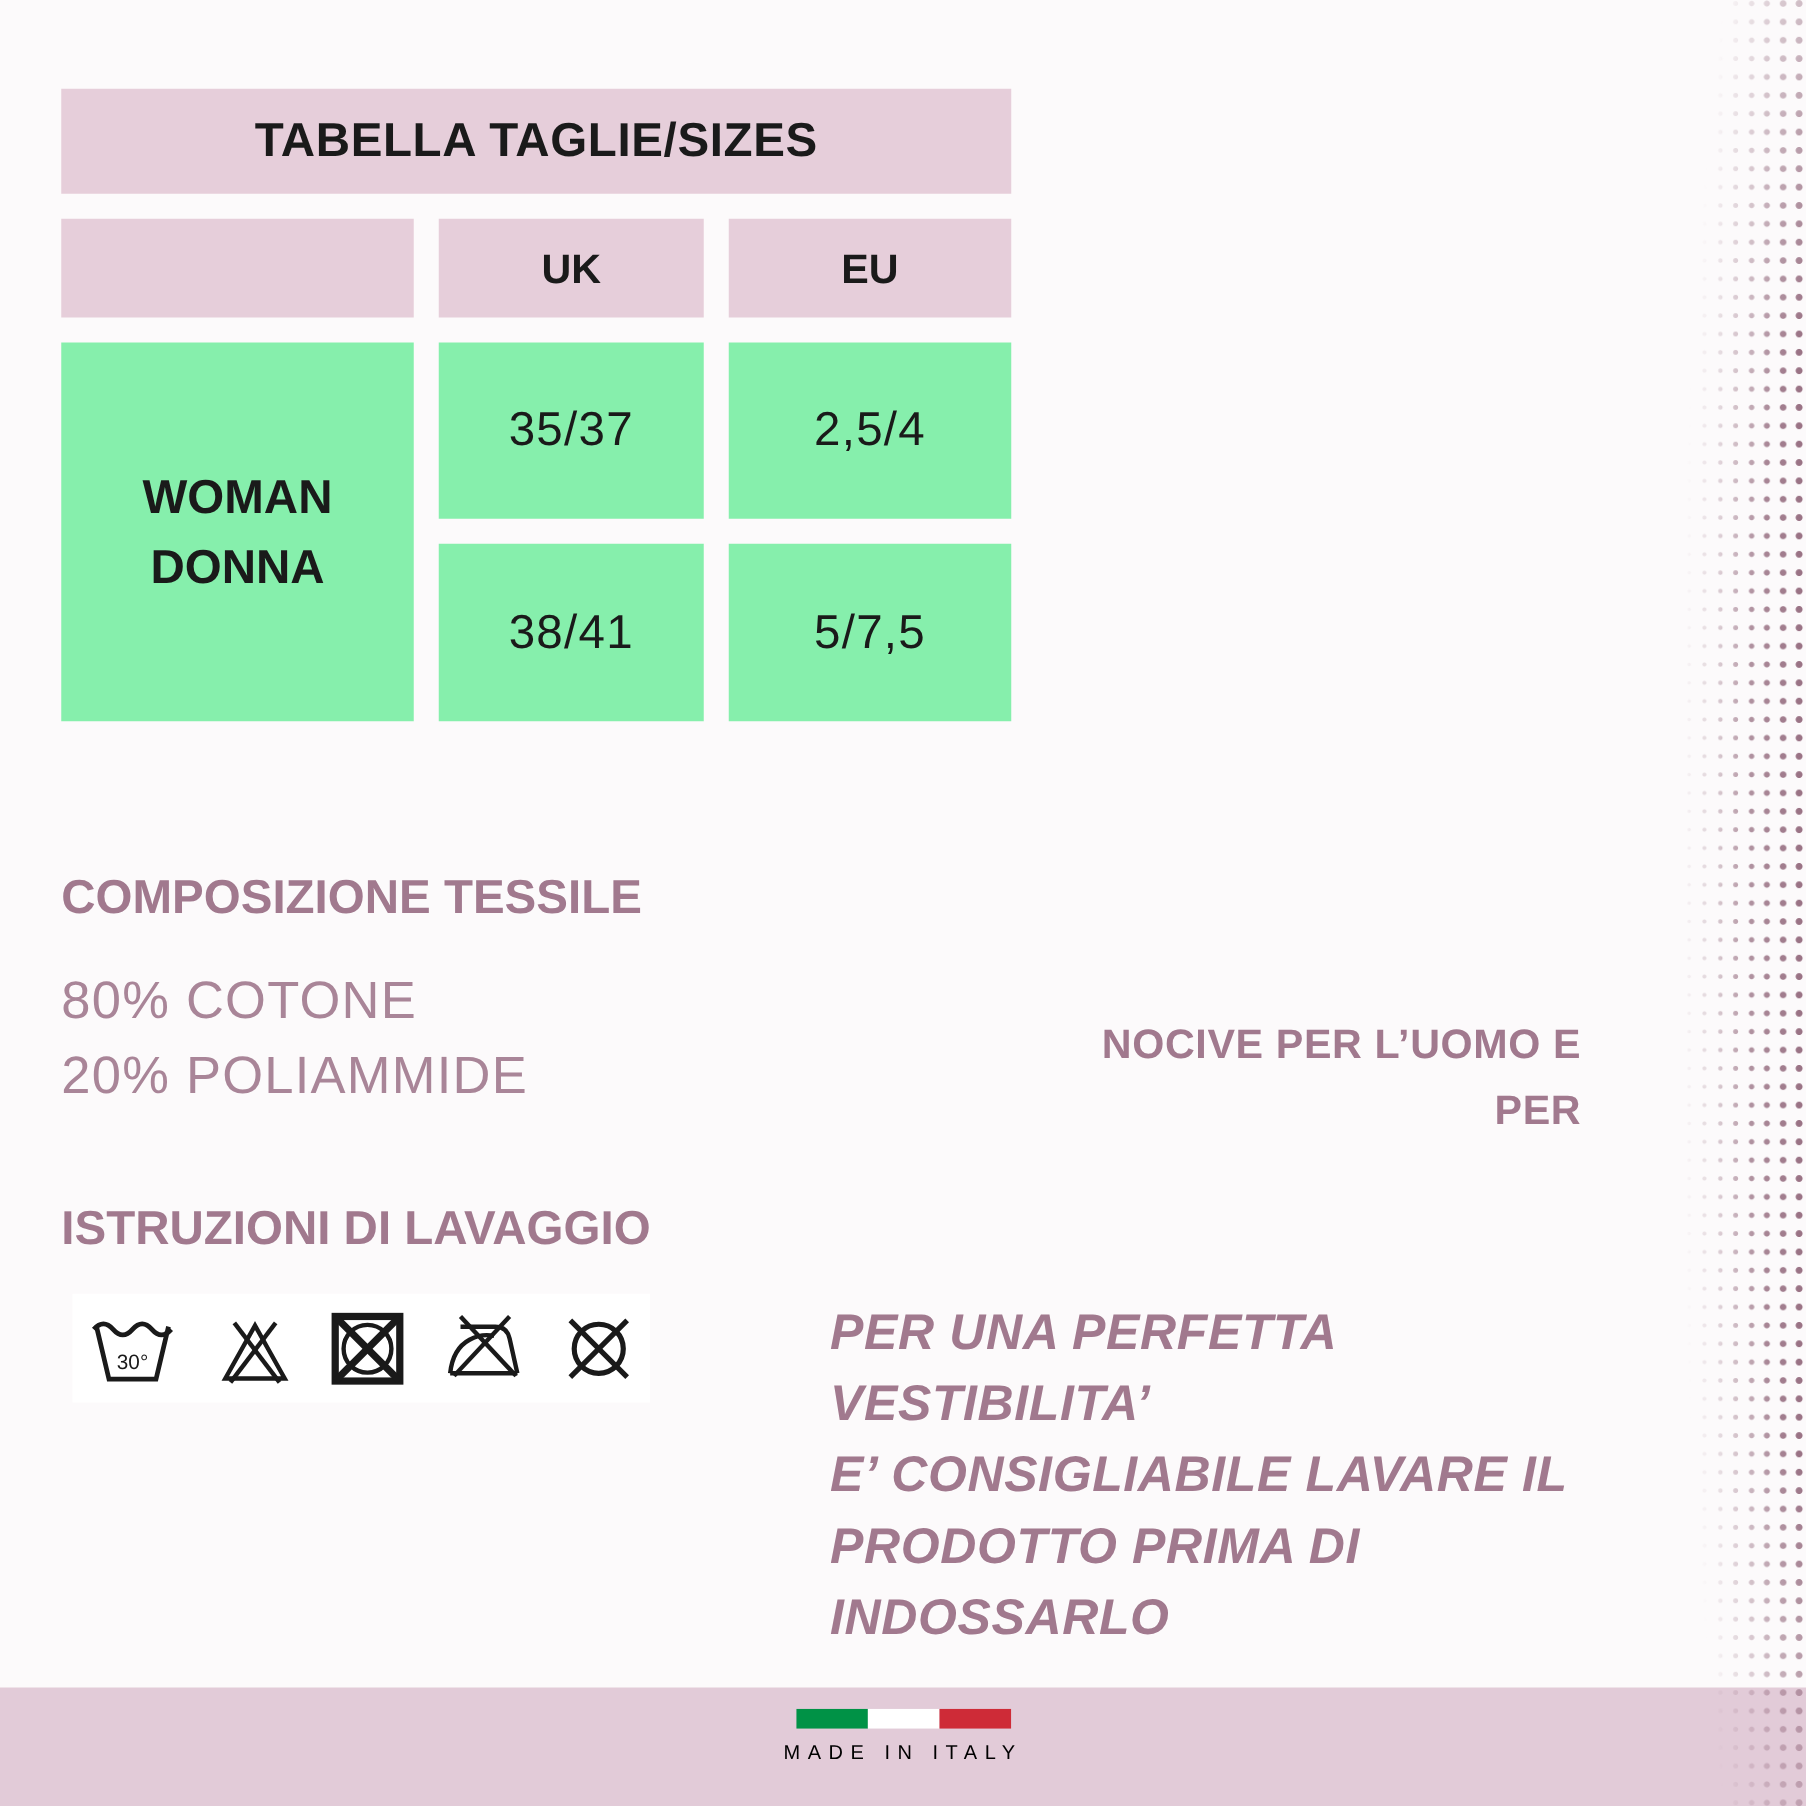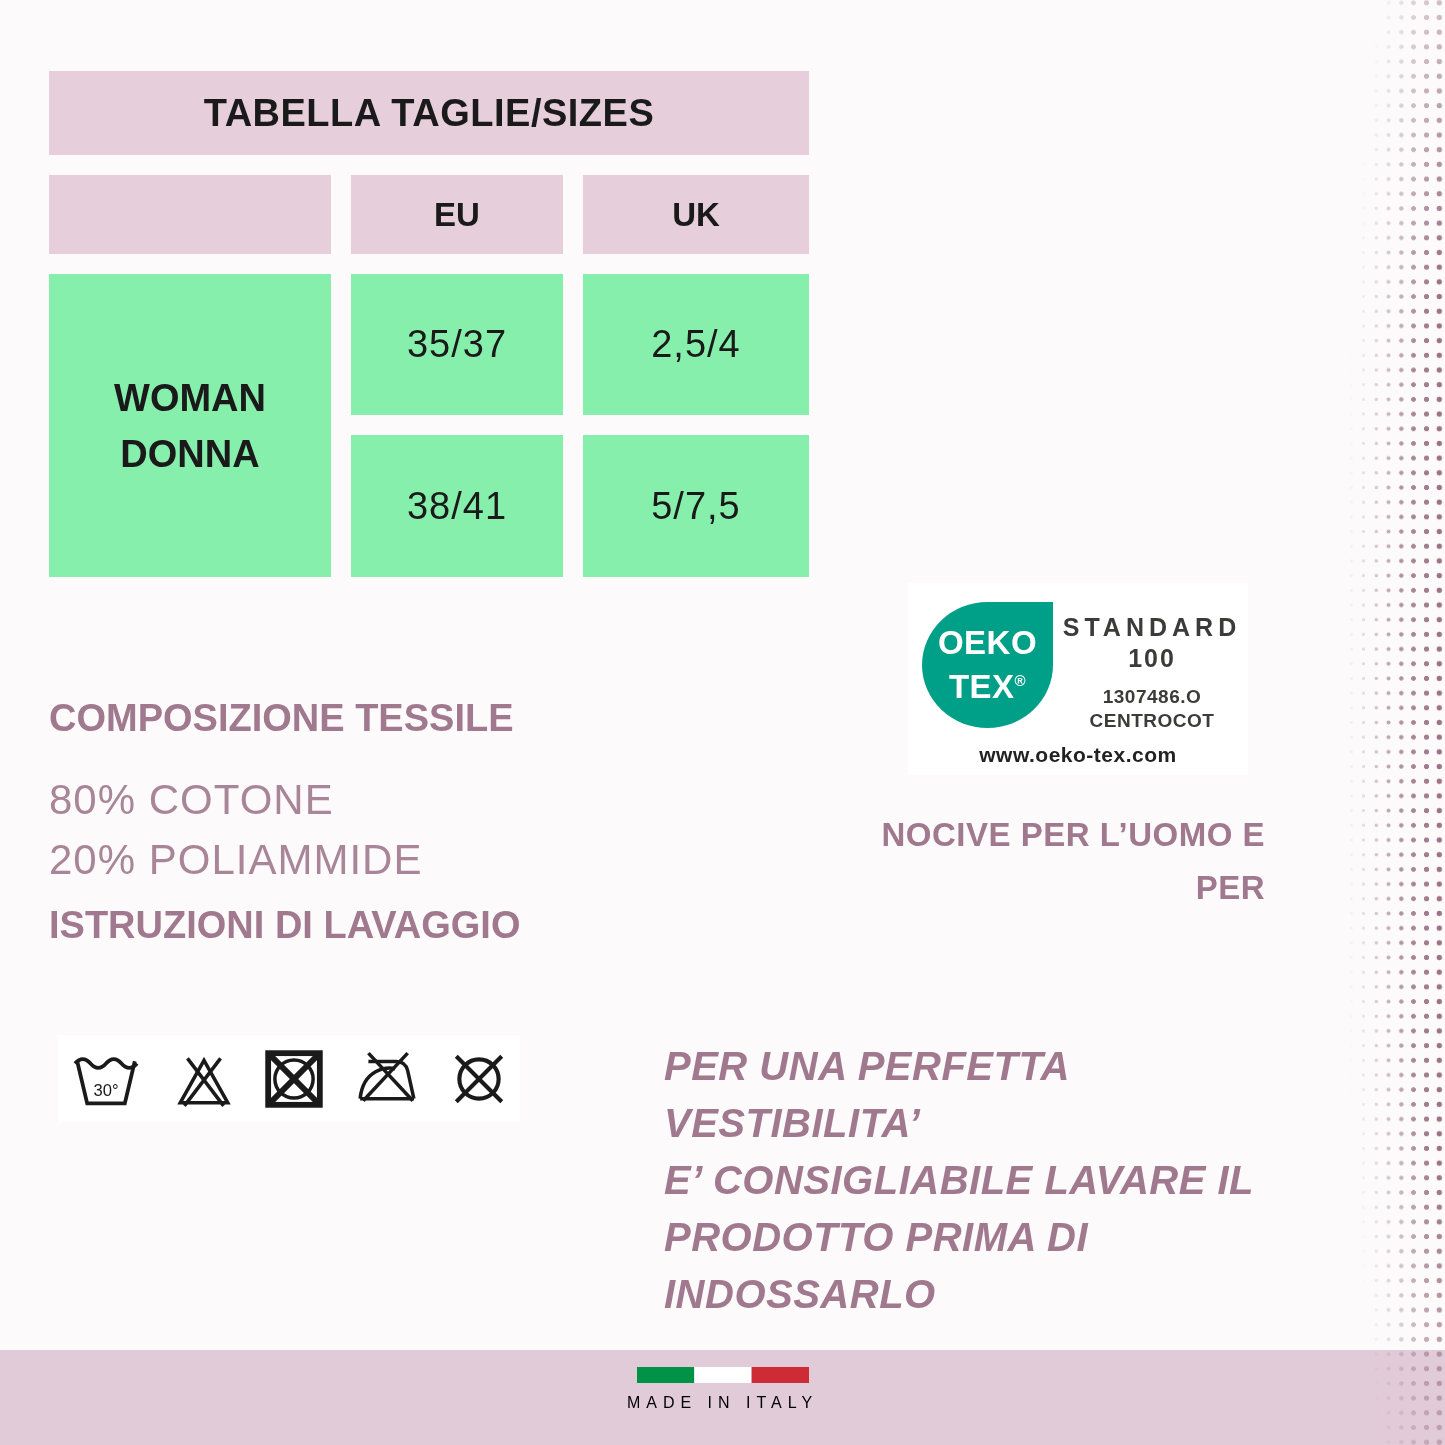--- a/index.html
+++ b/index.html
@@ -104,39 +104,39 @@
       <div class="dc5"></div>
       <div class="dc6"></div>
     <div class="dc7"></div>
       <div class="dc8"></div>
       <div class="dc9"></div>
   </div>
 
   <div class="size-table">
     <div class="cell head tbl-title">TABELLA TAGLIE/SIZES</div>
     <div class="cell head"></div>
+    <div class="cell head col-head">UK</div>
     <div class="cell head col-head">EU</div>
-    <div class="cell head col-head">UK</div>
     <div class="cell body group-cell">
       <span>WOMAN</span>
       <span>DONNA</span>
     </div>
     <div class="cell body num-cell">35/37</div>
     <div class="cell body num-cell">2,5/4</div>
     <div class="cell body num-cell">38/41</div>
     <div class="cell body num-cell">5/7,5</div>
   </div>
 
   <div class="mauve-head" style="top:698px;">COMPOSIZIONE TESSILE</div>
   <div class="comp-items">
     <div>80% COTONE</div>
     <div>20% POLIAMMIDE</div>
   </div>
 
-  <div class="mauve-head" style="top:905px;">ISTRUZIONI DI LAVAGGIO</div>
+  <div class="mauve-head" style="top:963px;">ISTRUZIONI DI LAVAGGIO</div>
 
   <div class="icon-strip">
     <span class="care">
       <svg width="76" height="62" viewBox="0 0 62 56">
         <path class="stroke" d="M3 14 Q10 6 17 14 Q24 22 31 14 Q38 6 45 14 Q52 22 59 14"></path>
         <path class="stroke" d="M5 12 L14 50 L48 50 L57 12"></path>
         <text x="31" y="43" text-anchor="middle">30°</text>
       </svg>
     </span>
     <span class="care">
@@ -166,33 +166,20 @@
     <span class="care">
       <svg width="62" height="62" viewBox="0 0 60 60">
         <circle class="stroke" style="stroke-width:4" cx="30" cy="30" r="19"></circle>
         <path class="stroke" style="stroke-width:4" d="M8 8 L52 52"></path>
         <path class="stroke" style="stroke-width:4" d="M52 8 L8 52"></path>
       </svg>
     </span>
   </div>
 
 
-  <div class="oeko-box">
-    <div class="oeko-drop">
-      <span>OEKO</span>
-      <span><span>TEX</span><sup>®</sup></span>
-    </div>
-    <div class="oeko-right">
-      <div class="oeko-standard">STANDARD</div>
-      <div class="oeko-num">100</div>
-      <div class="oeko-cert">1307486.O</div>
-      <div class="oeko-inst">CENTROCOT</div>
-    </div>
-    <div class="oeko-site">www.oeko-tex.com</div>
-  </div>
 
   <div class="oeko-claim">
     <div>NOCIVE PER L’UOMO E PER</div>
   </div>
 
   <div class="fit-advice">
     <div>PER UNA PERFETTA VESTIBILITA’</div>
     <div>E’ CONSIGLIABILE LAVARE IL</div>
     <div>PRODOTTO PRIMA DI INDOSSARLO</div>
   </div>

